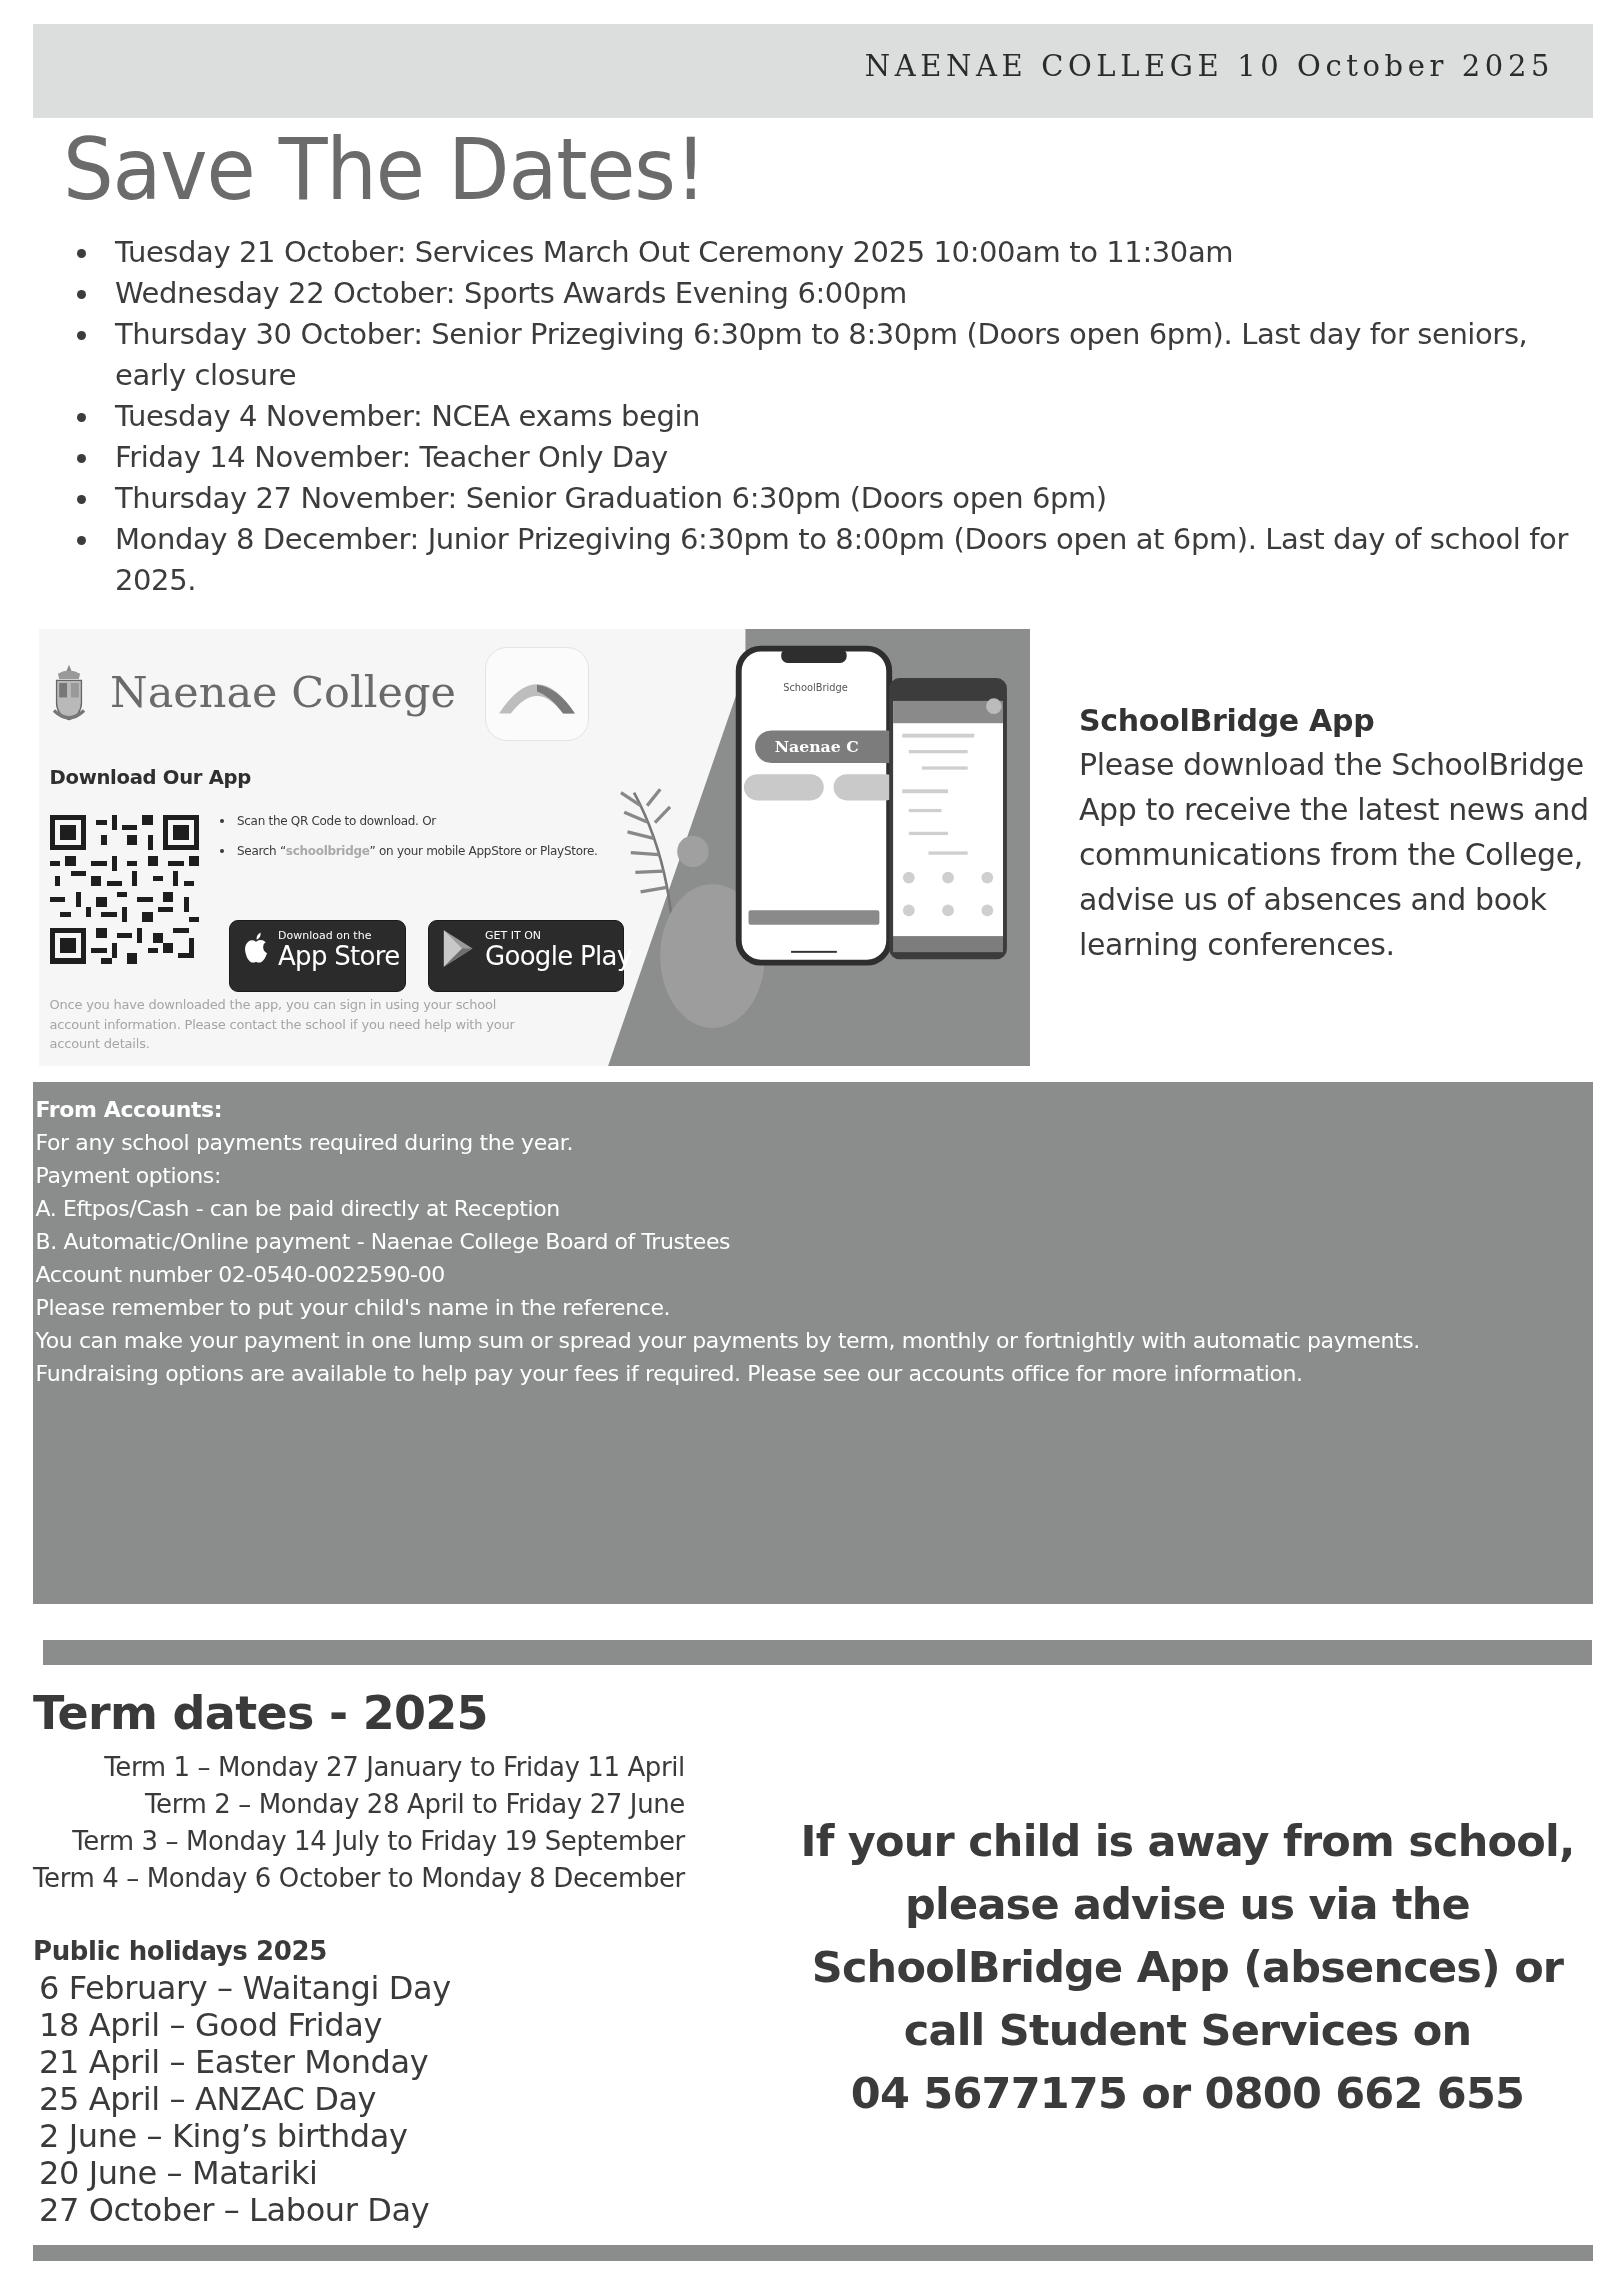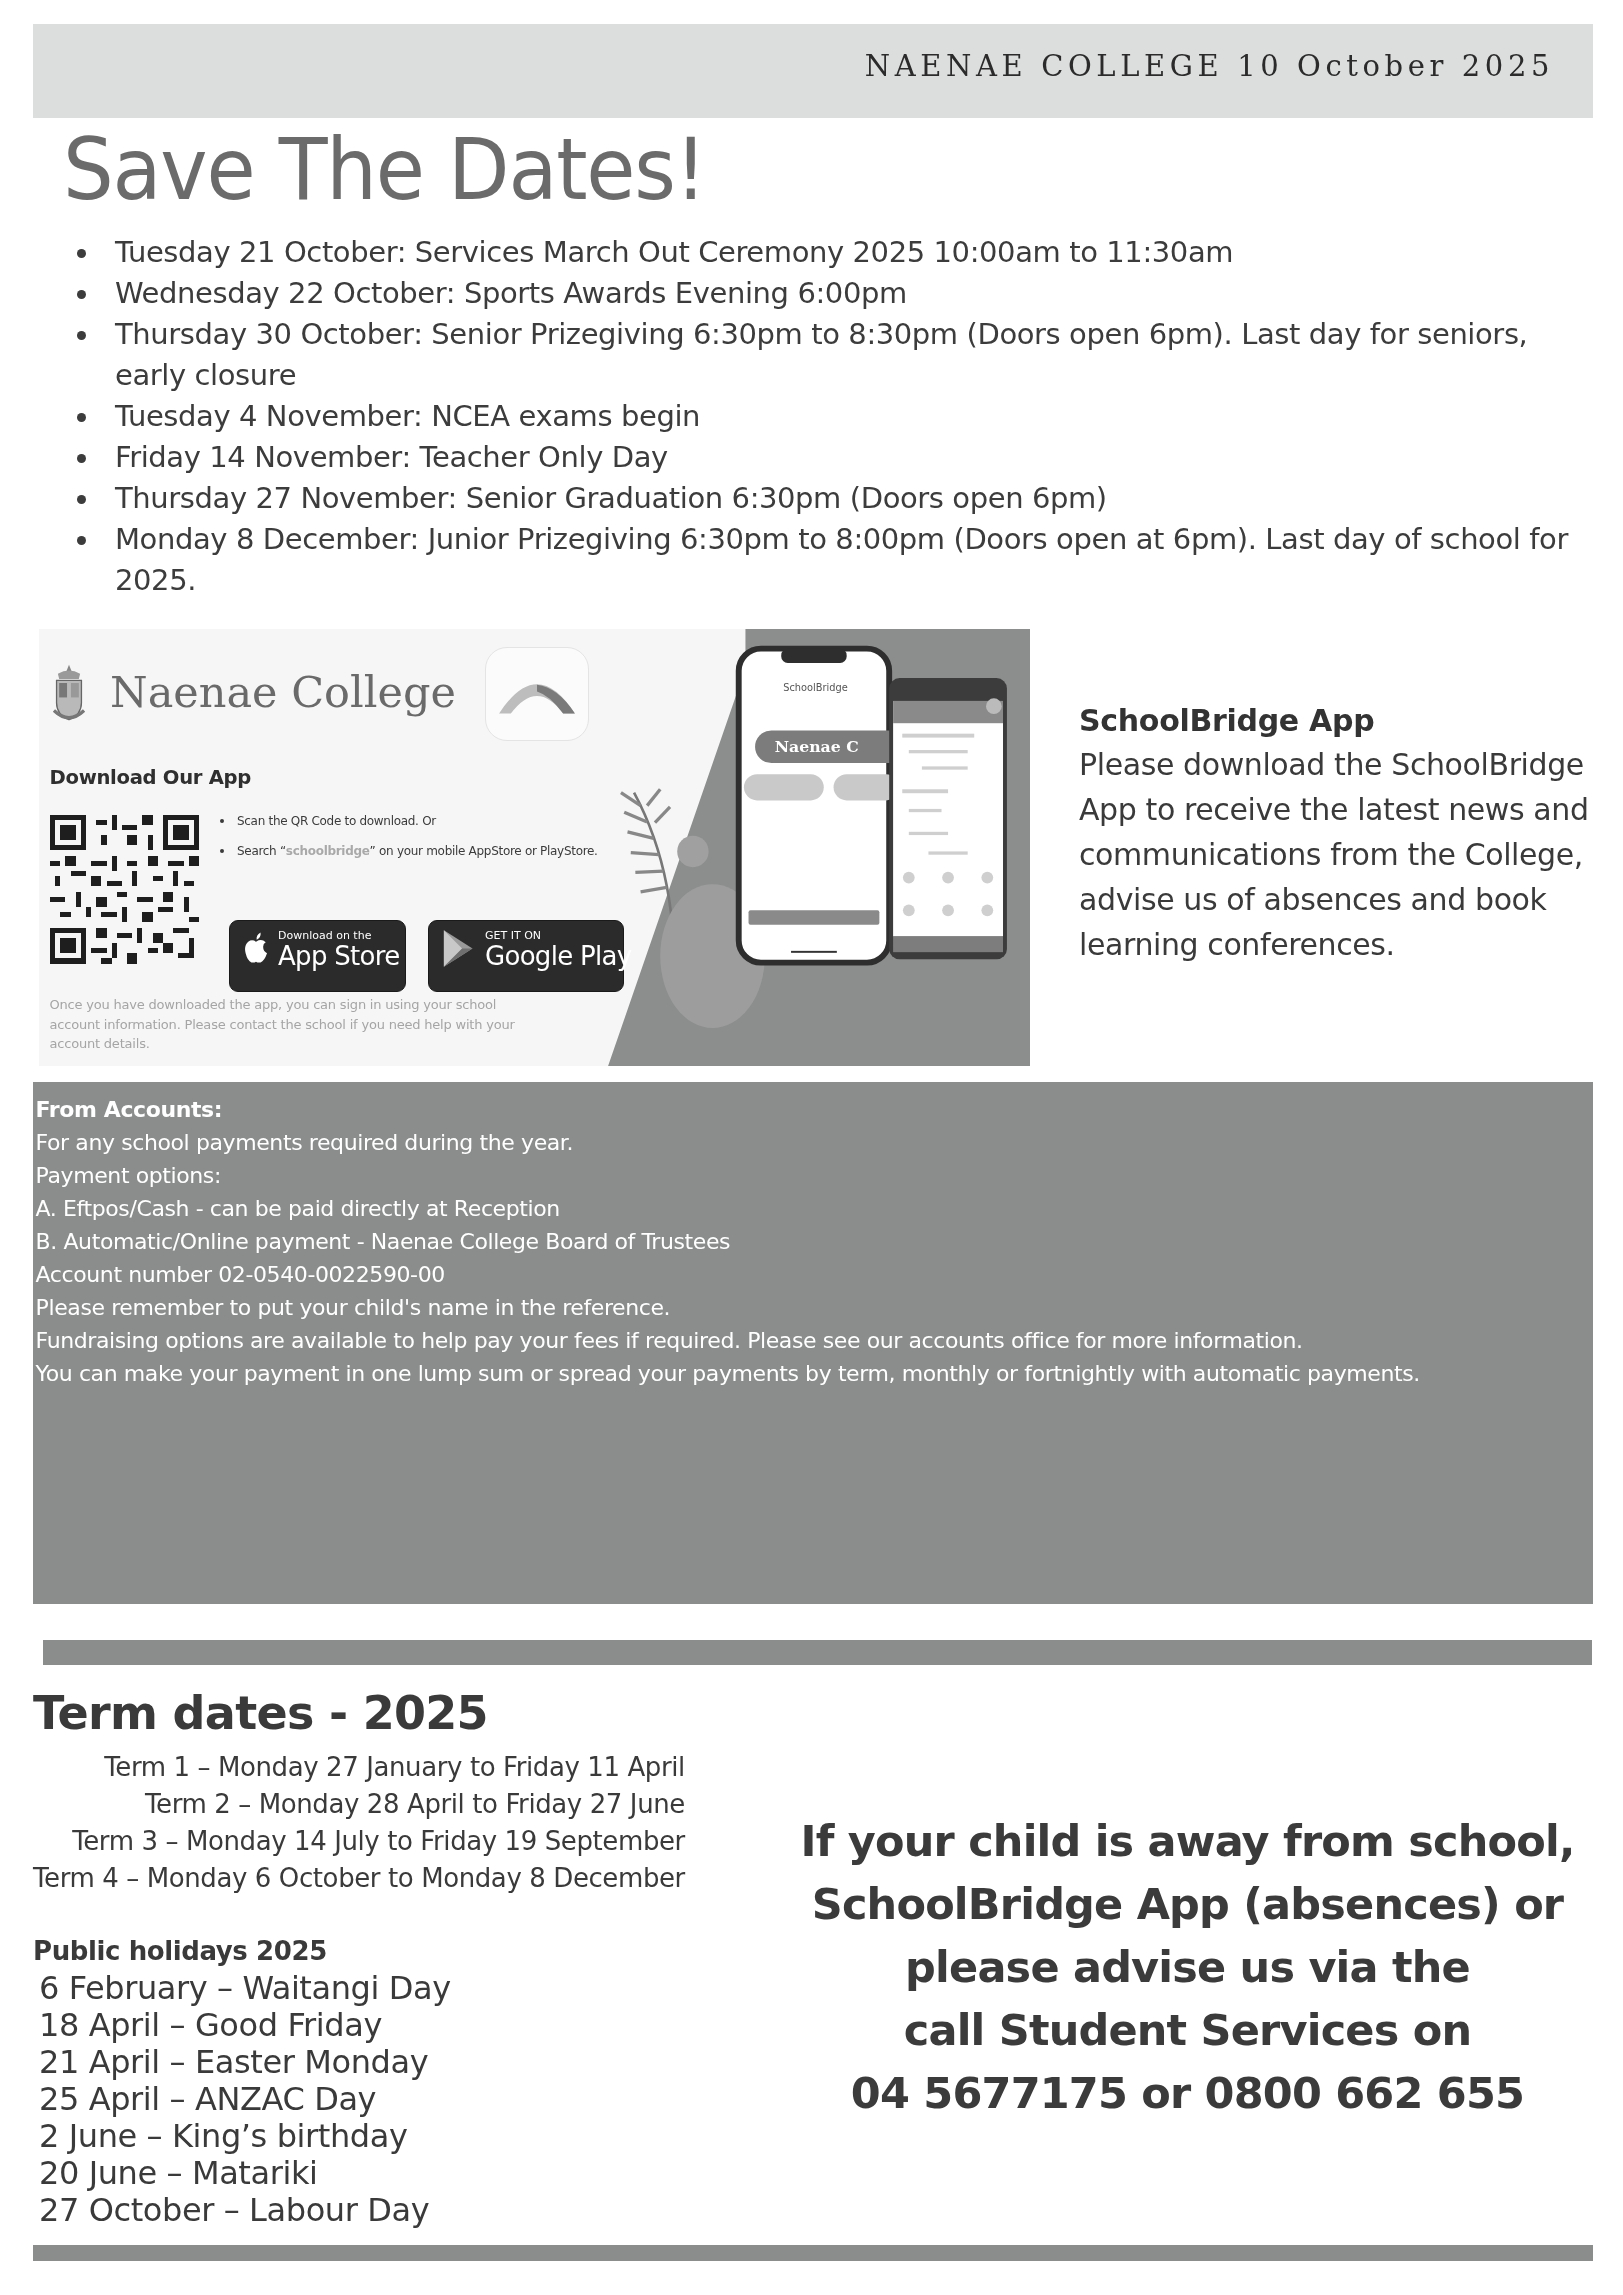--- a/index.html
+++ b/index.html
@@ -277,22 +277,22 @@
 
 <div id="accounts-box" class="abs">
   <div id="accounts-text">
     <div class="t">From Accounts:</div>
     <div>For any school payments required during the year.</div>
     <div>Payment options:</div>
     <div>A. Eftpos/Cash - can be paid directly at Reception</div>
     <div>B. Automatic/Online payment - Naenae College Board of Trustees</div>
     <div>Account number 02-0540-0022590-00</div>
     <div>Please remember to put your child's name in the reference.</div>
+    <div>You can make your payment in one lump sum or spread your payments by term, monthly or fortnightly with automatic payments.</div>
     <div>Fundraising options are available to help pay your fees if required. Please see our accounts office for more information.</div>
-    <div>You can make your payment in one lump sum or spread your payments by term, monthly or fortnightly with automatic payments.</div>
   </div>
 </div>
 
 <div id="separator-top" class="abs sep-bar"></div>
 
 <div id="term-title" class="abs">Term dates - 2025</div>
 <div id="term-list" class="abs">
   <div>Term 1 – Monday 27 January to Friday 11 April</div>
   <div>Term 2 – Monday 28 April to Friday 27 June</div>
   <div>Term 3 – Monday 14 July to Friday 19 September</div>
@@ -304,20 +304,20 @@
   <div>18 April – Good Friday</div>
   <div>21 April – Easter Monday</div>
   <div>25 April – ANZAC Day</div>
   <div>2 June – King’s birthday</div>
   <div>20 June – Matariki</div>
   <div>27 October – Labour Day</div>
 </div>
 
 <div id="absence-notice" class="abs">
   <div>If your child is away from school,</div>
+  <div>please advise us via the</div>
   <div>SchoolBridge App (absences) or</div>
-  <div>please advise us via the</div>
   <div>call Student Services on</div>
   <div>04 5677175 or 0800 662 655</div>
 </div>
 
 <div id="separator-bottom" class="abs sep-bar"></div>
 
 
 </body></html>

